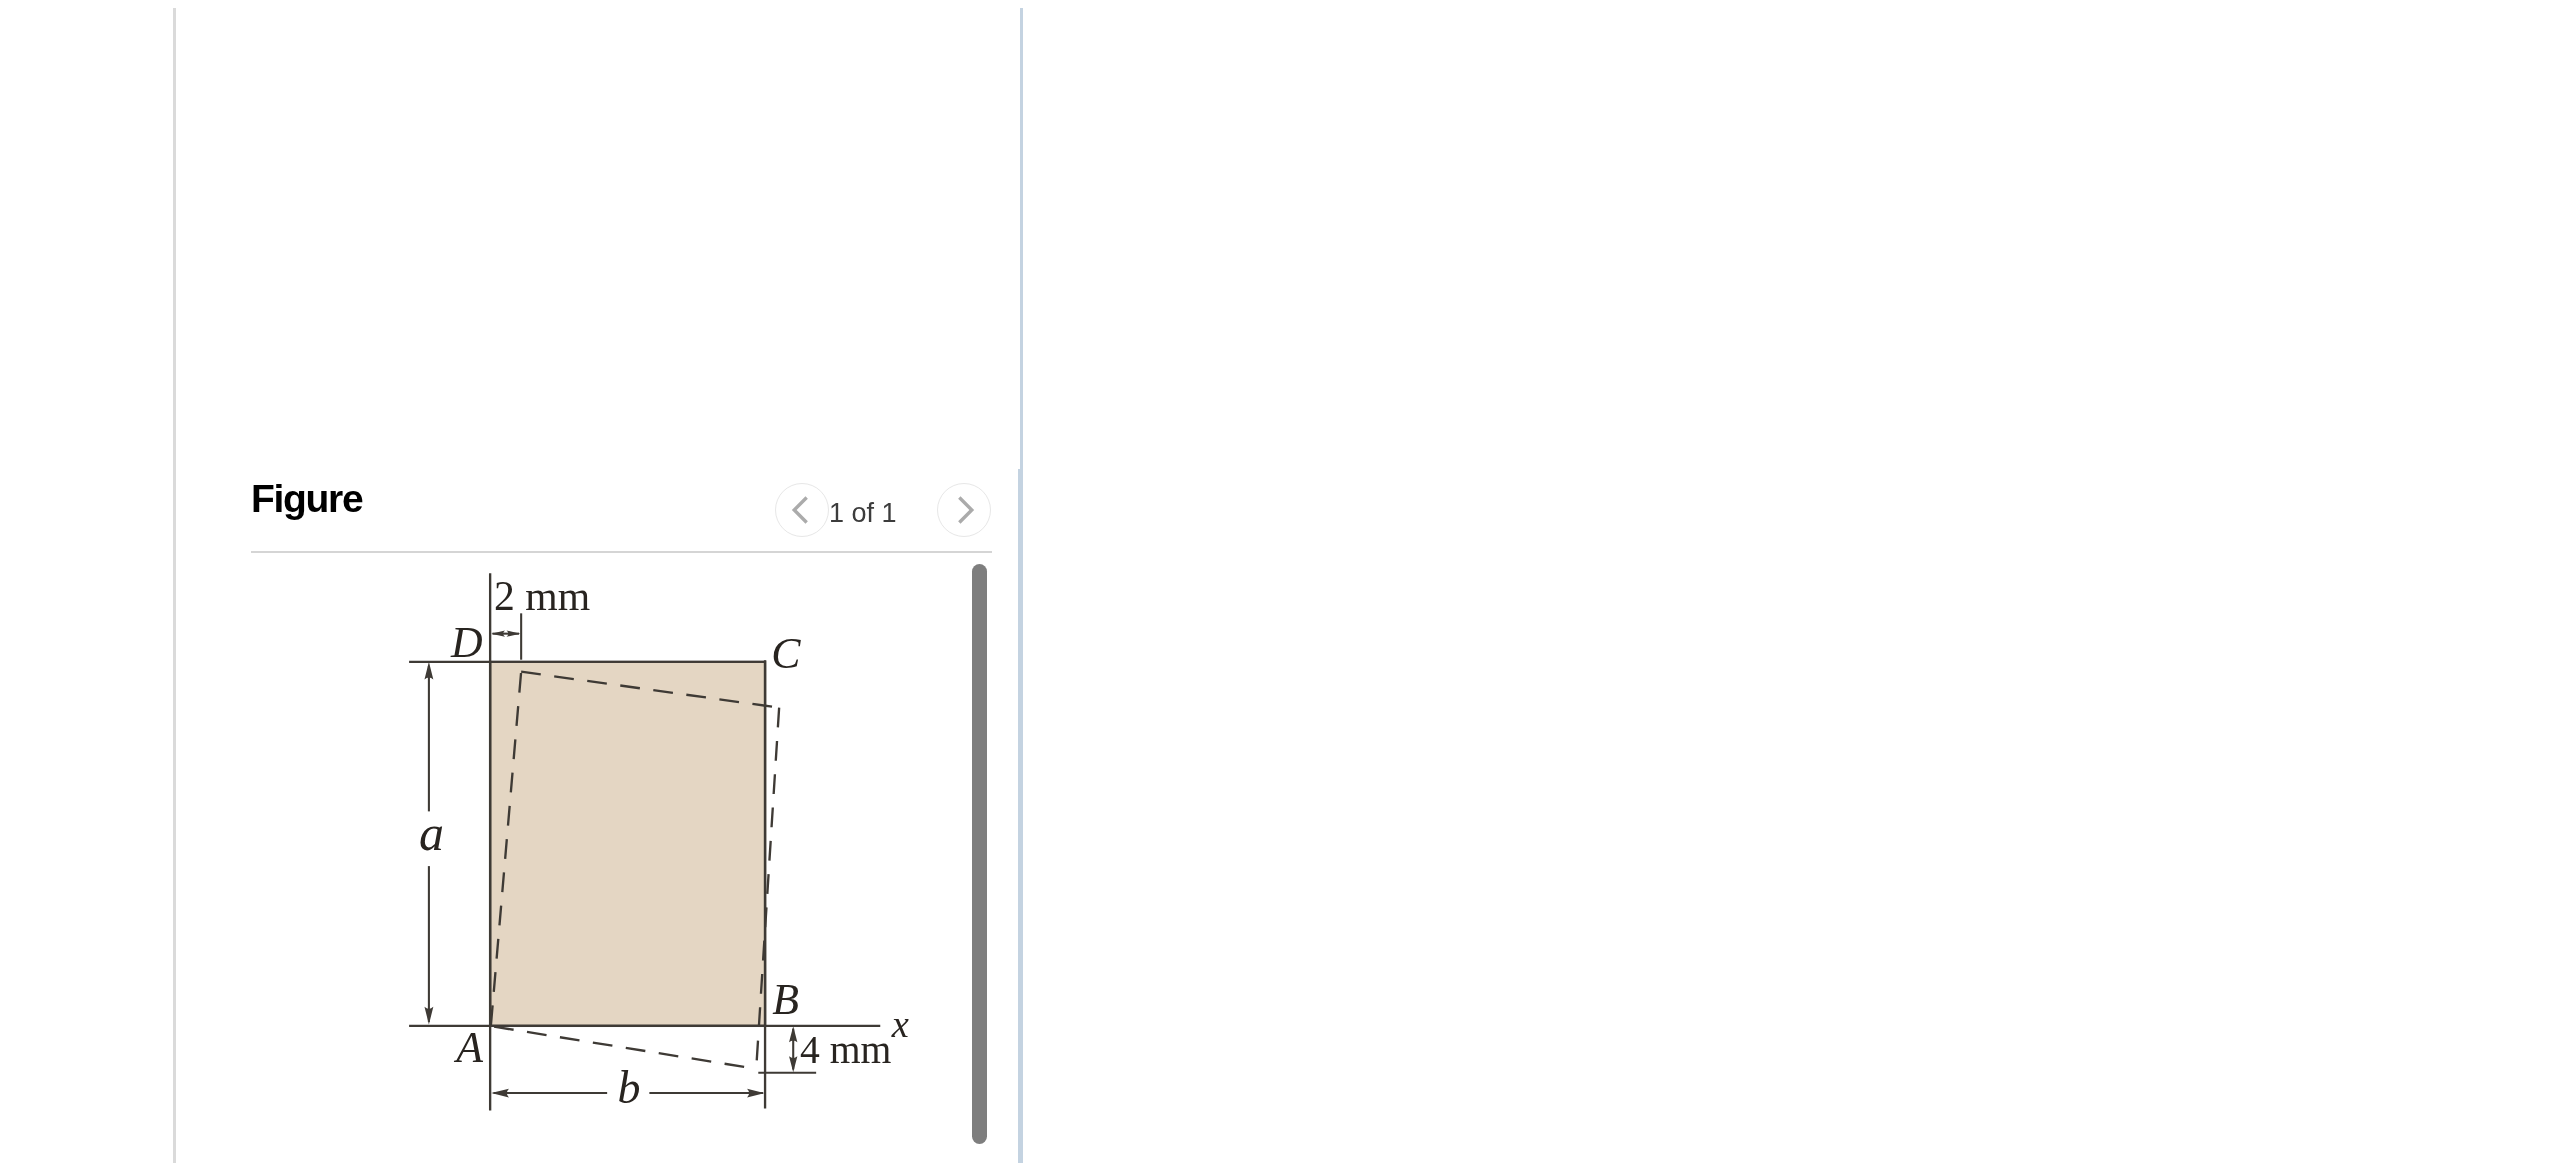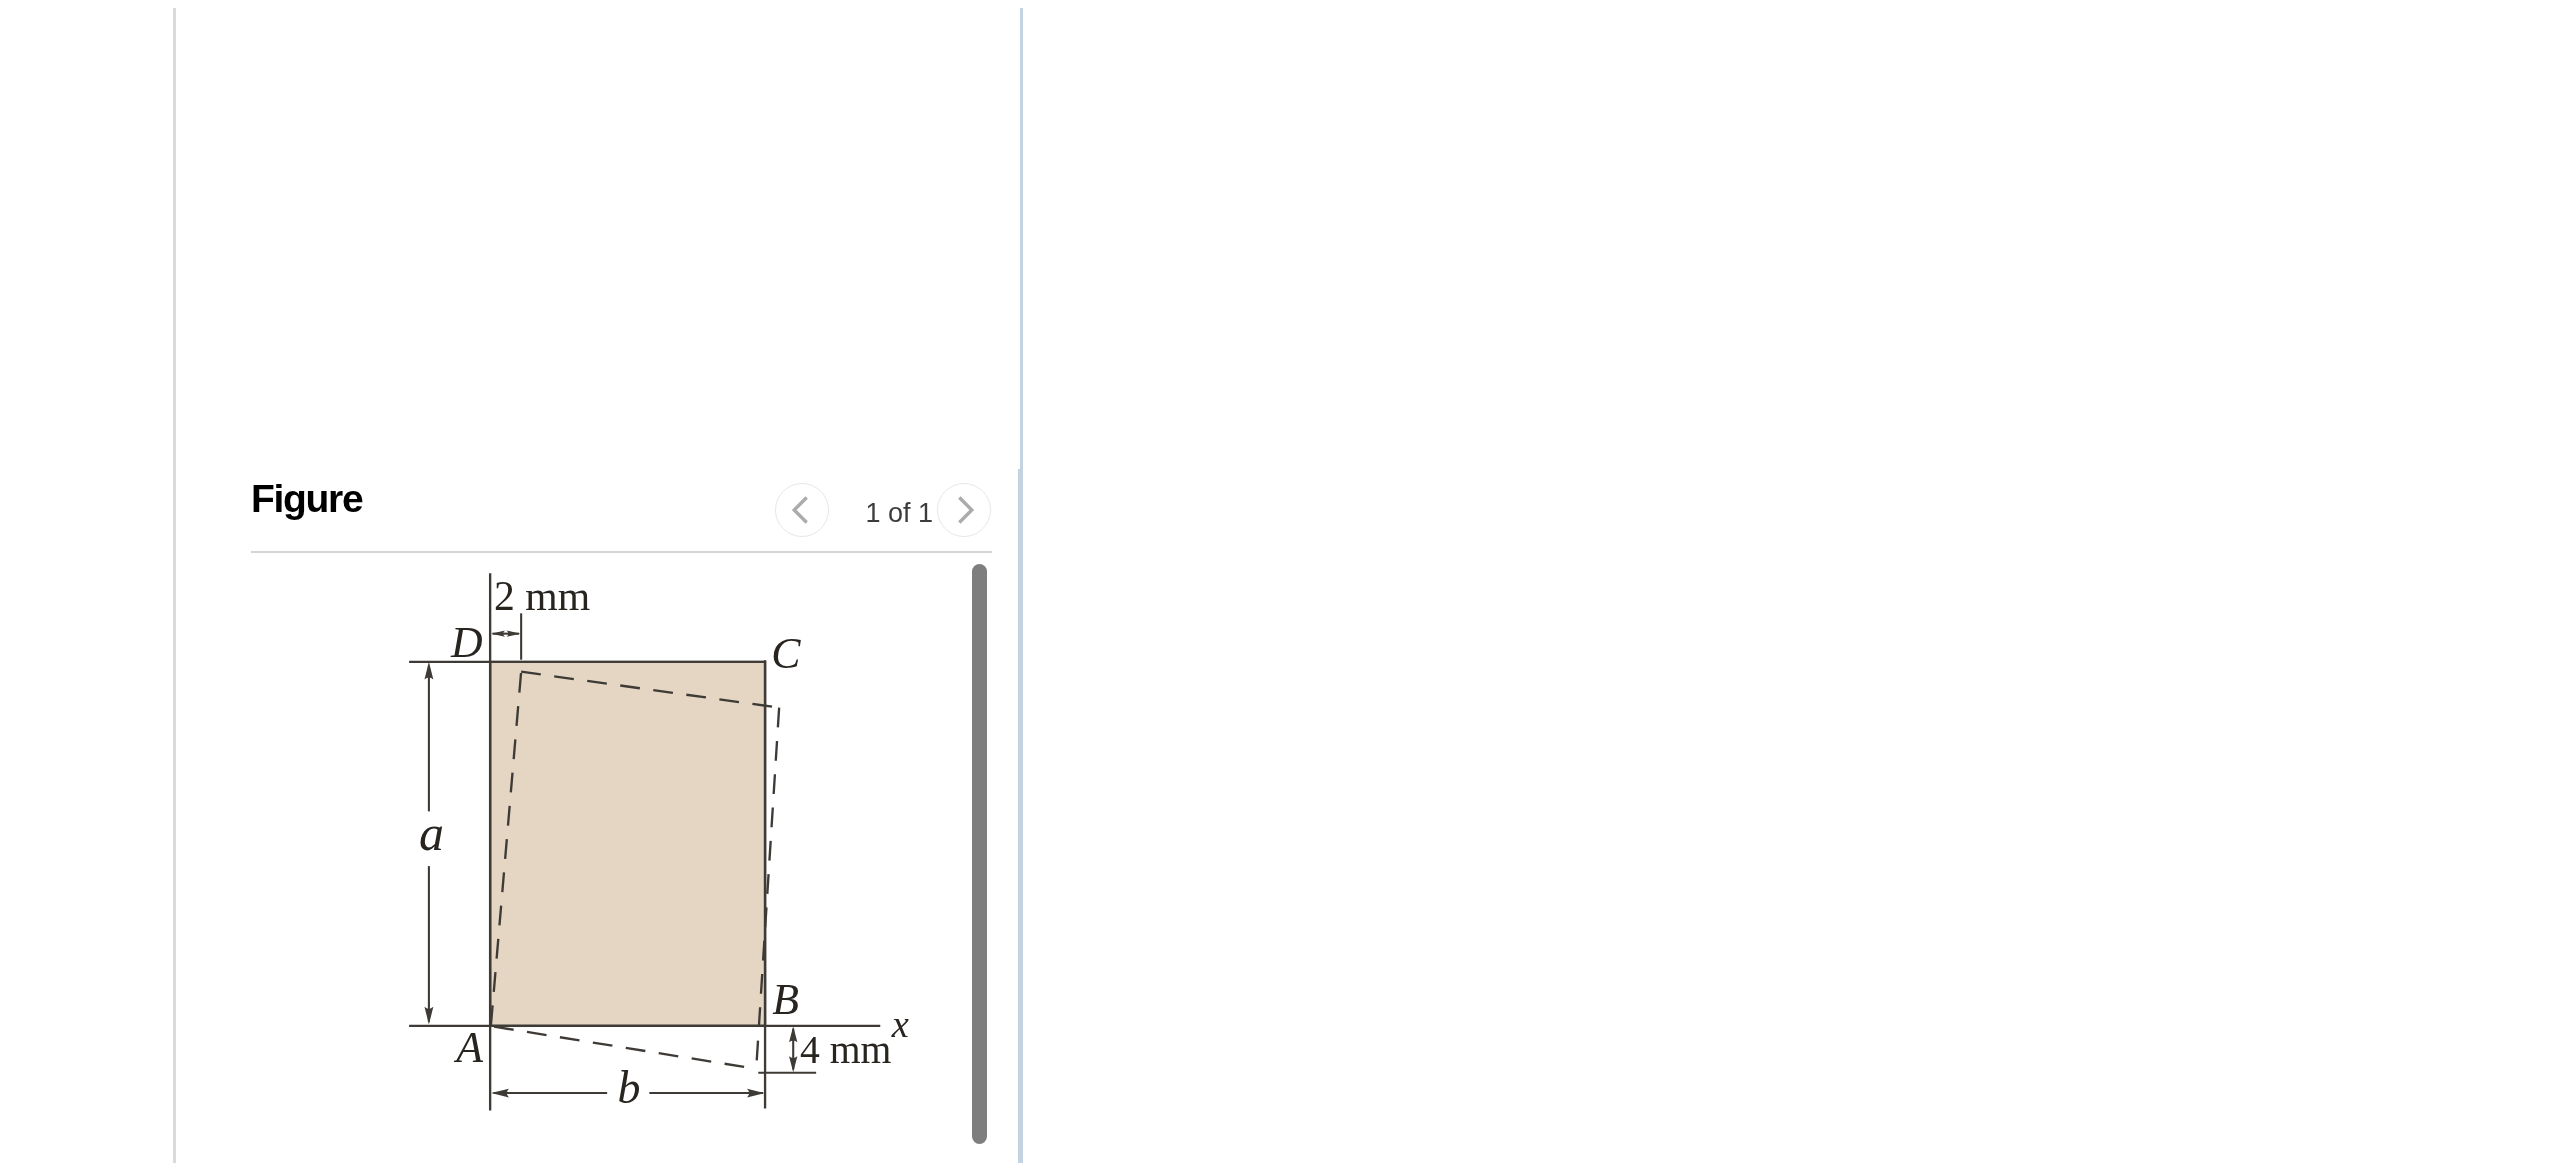--- a/index.html
+++ b/index.html
@@ -18,21 +18,21 @@
   <div class="abs" style="left:1018px;top:461px;width:4.7px;height:702px;background:#c4d3e1;"></div>
 
   <div class="abs" style="left:251px;top:471px;font-size:39px;font-weight:bold;color:#000000;line-height:1;letter-spacing:-1.3px;">Figure</div>
 
   <div class="abs" style="left:775px;top:475px;width:54px;height:54px;border-radius:27px;border:1.6px solid #e7e7e7;box-sizing:border-box;background:#ffffff;"></div>
 
   <svg class="abs" style="left:775px;top:475px;" width="54" height="54" viewBox="0 0 104 104">
     <polyline points="61,28 37,52 61,76" fill="none" stroke="#ababab" stroke-width="6.5" stroke-linecap="butt" stroke-linejoin="miter"></polyline>
   </svg>
 
-  <div class="abs" style="left:829px;top:492px;width:104px;text-align:right;font-size:27px;color:#3c3c3c;line-height:1;">1 of 1</div>
+  <div class="abs" style="left:829px;top:492px;width:104px;text-align:left;font-size:27px;color:#3c3c3c;line-height:1;">1 of 1</div>
 
   <div class="abs" style="left:937px;top:475px;width:54px;height:54px;border-radius:27px;border:1.6px solid #e7e7e7;box-sizing:border-box;background:#ffffff;"></div>
 
   <svg class="abs" style="left:937px;top:475px;" width="54" height="54" viewBox="0 0 104 104">
     <polyline points="43,28 67,52 43,76" fill="none" stroke="#ababab" stroke-width="6.5" stroke-linecap="butt" stroke-linejoin="miter"></polyline>
   </svg>
 
   <div class="abs" style="left:251px;top:543px;width:741px;height:1.6px;background:#d5d5d5;"></div>
 
   <div class="abs" style="left:972px;top:556px;width:15px;height:580px;border-radius:7.8px;background:#7e7e7e;"></div>

